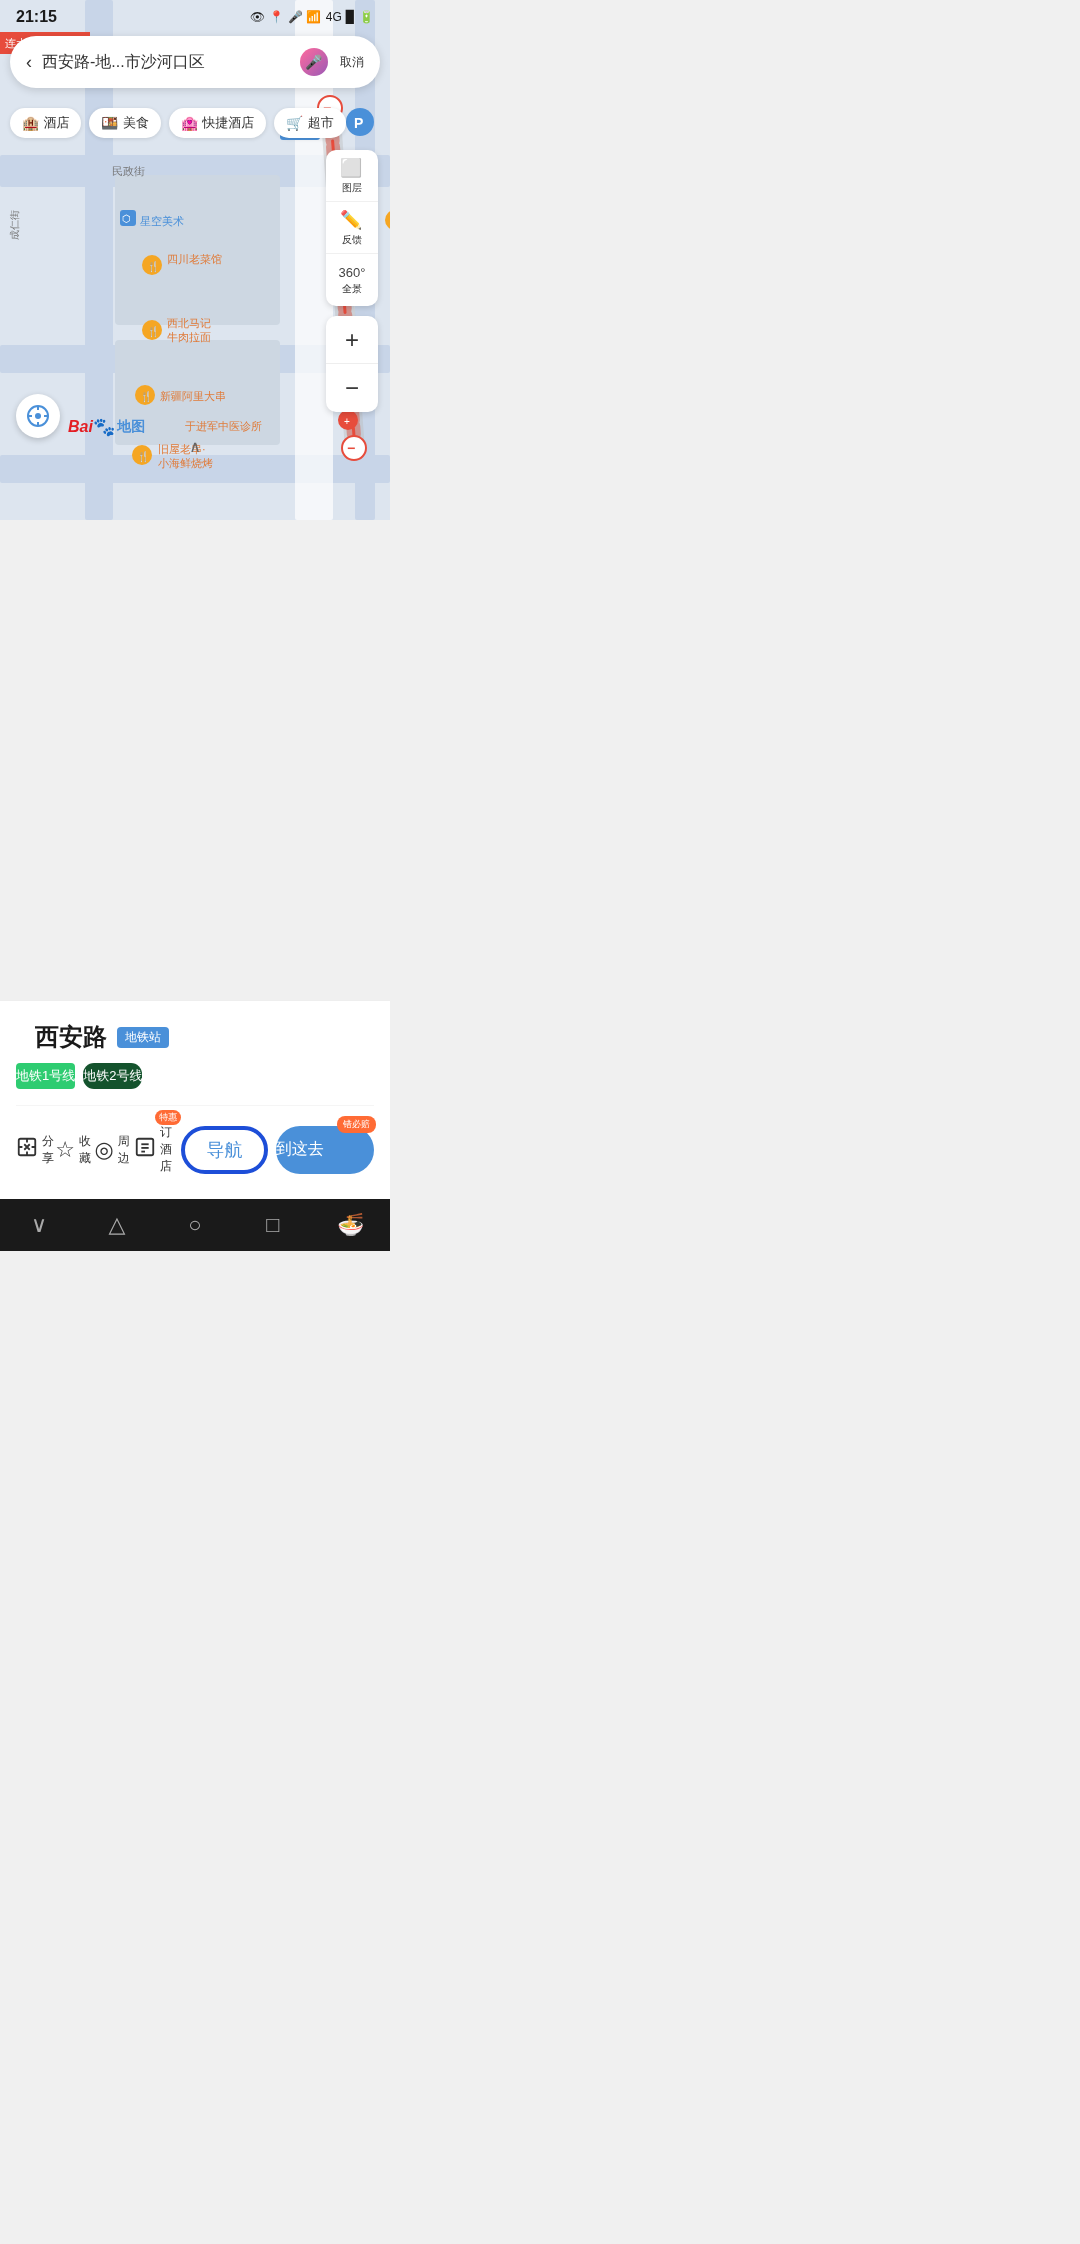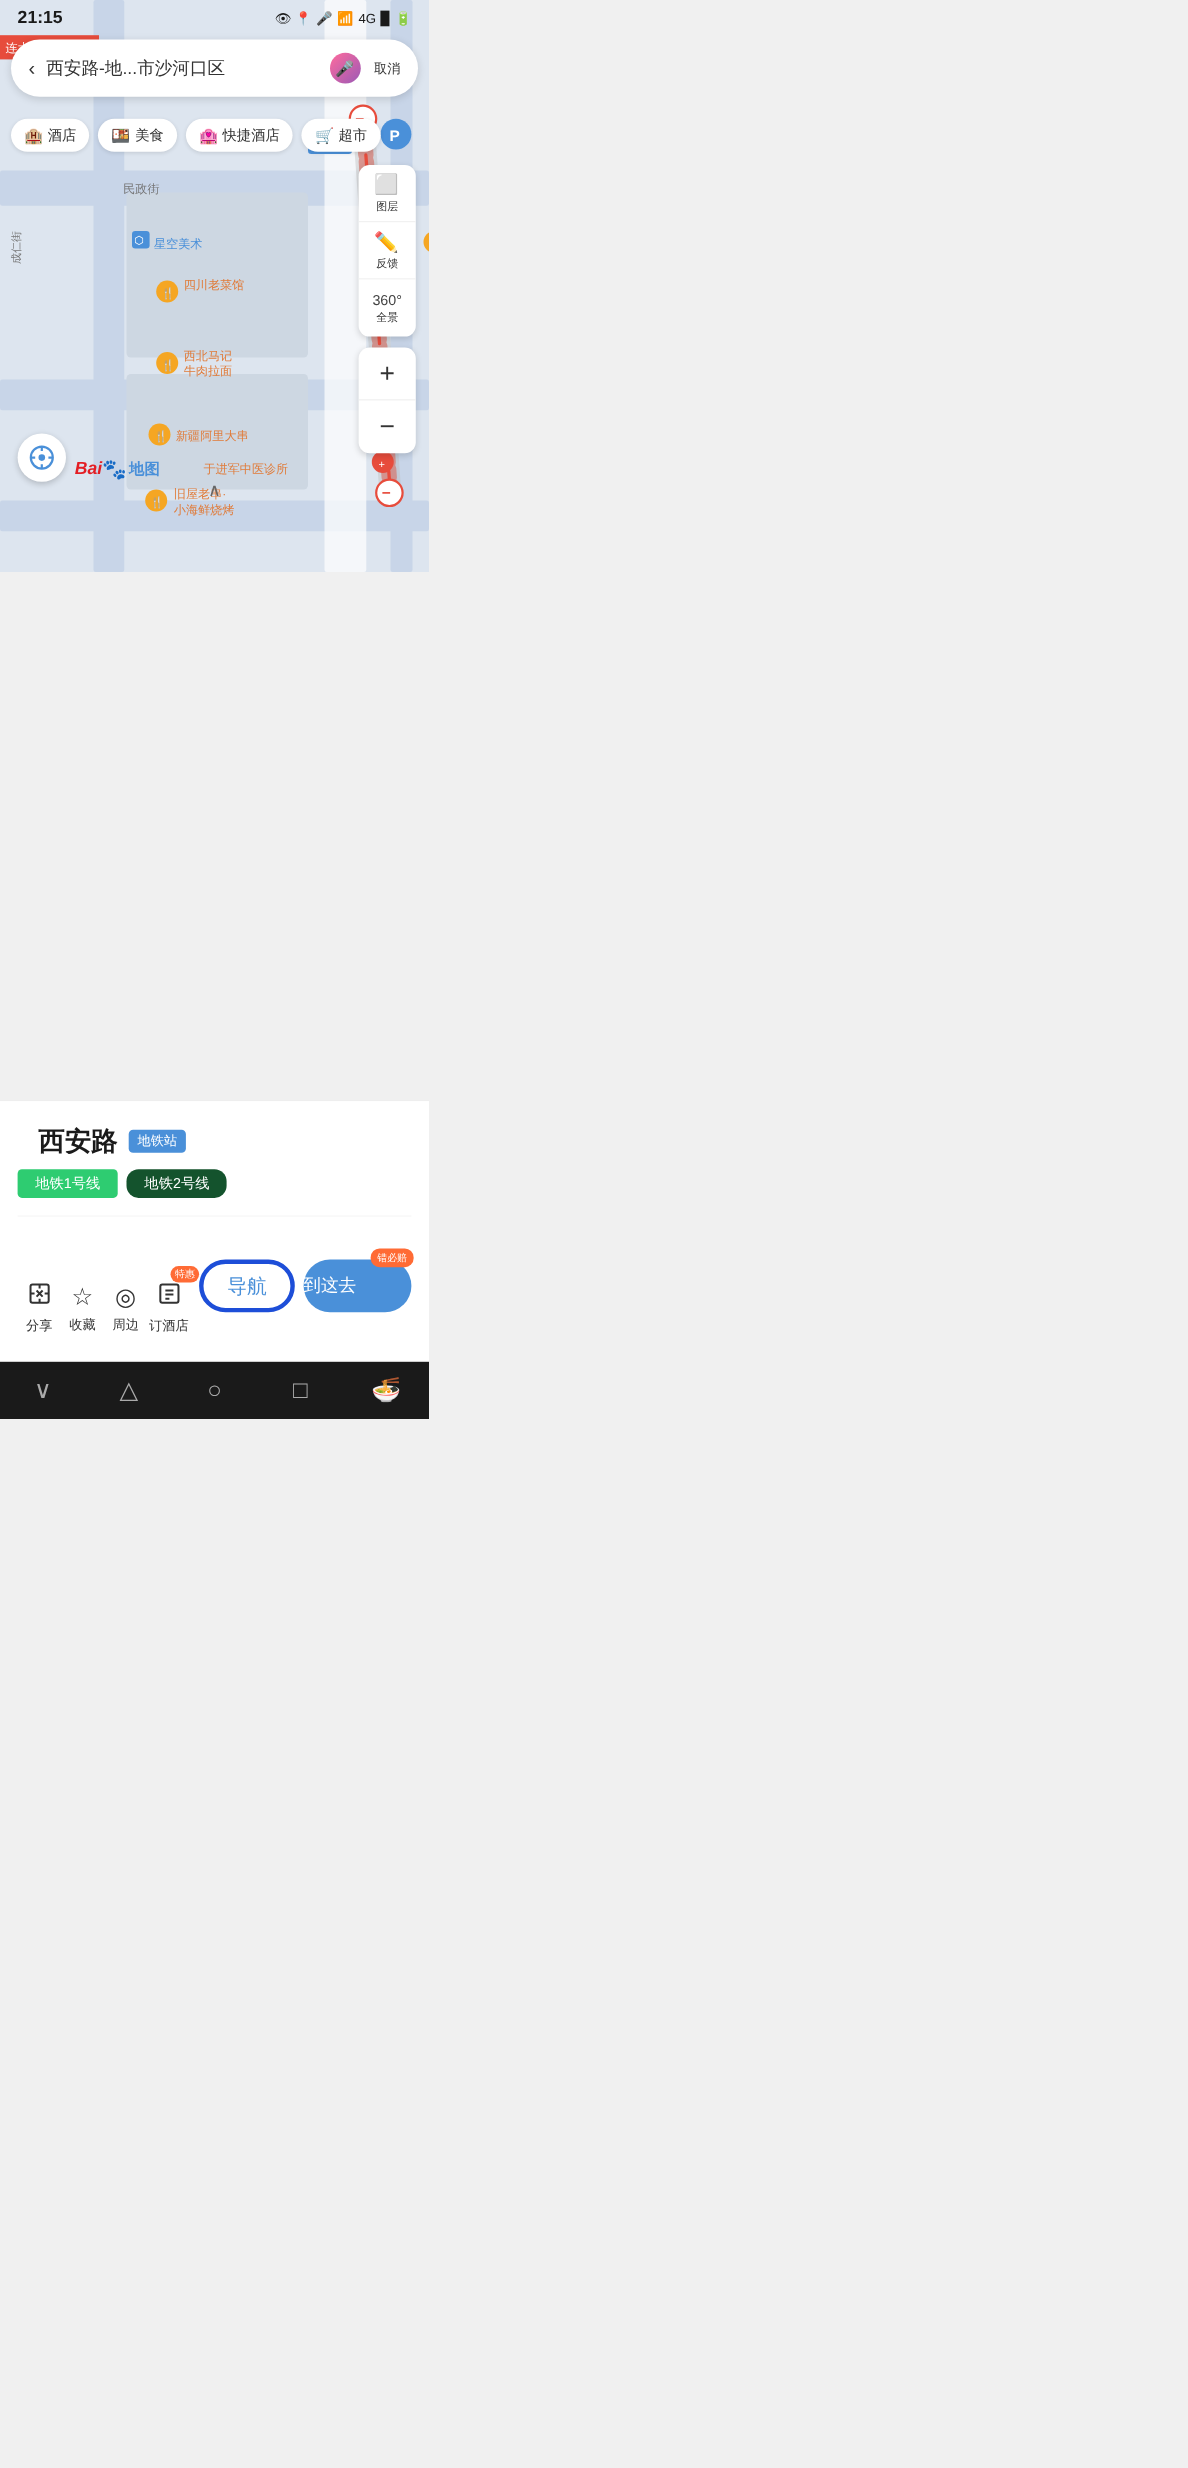--- a/index.html
+++ b/index.html
@@ -264,45 +264,43 @@
     }
 
     .metro-lines {
       display: flex;
       gap: 8px;
       margin-bottom: 16px;
     }
     .metro-badge {
       color: white;
       font-size: 13px;
-      padding: 4px 16px;
+      padding: 4px 0;
       border-radius: 4px;
       font-weight: 500;
     }
     .metro-1 { background: #2ecc71; }
     .metro-2 { background: #14532d; border-radius: 11px; }
 
     
     .action-row {
       display: flex;
       align-items: center;
       gap: 0;
       padding: 12px 0 8px;
       border-top: 1px solid #f5f5f5;
     }
     .action-btn {
       flex: 1;
       display: flex;
-      flex-direction: column;
       align-items: center;
       justify-content: space-between;
       gap: 4px;
       cursor: pointer;
       padding: 6px 0;
-      margin-top: 41px;
     }
     .action-icon {
       font-size: 22px;
       color: #333;
     }
     .action-label {
       font-size: 12px;
       color: #333;
     }
     .special-badge {

